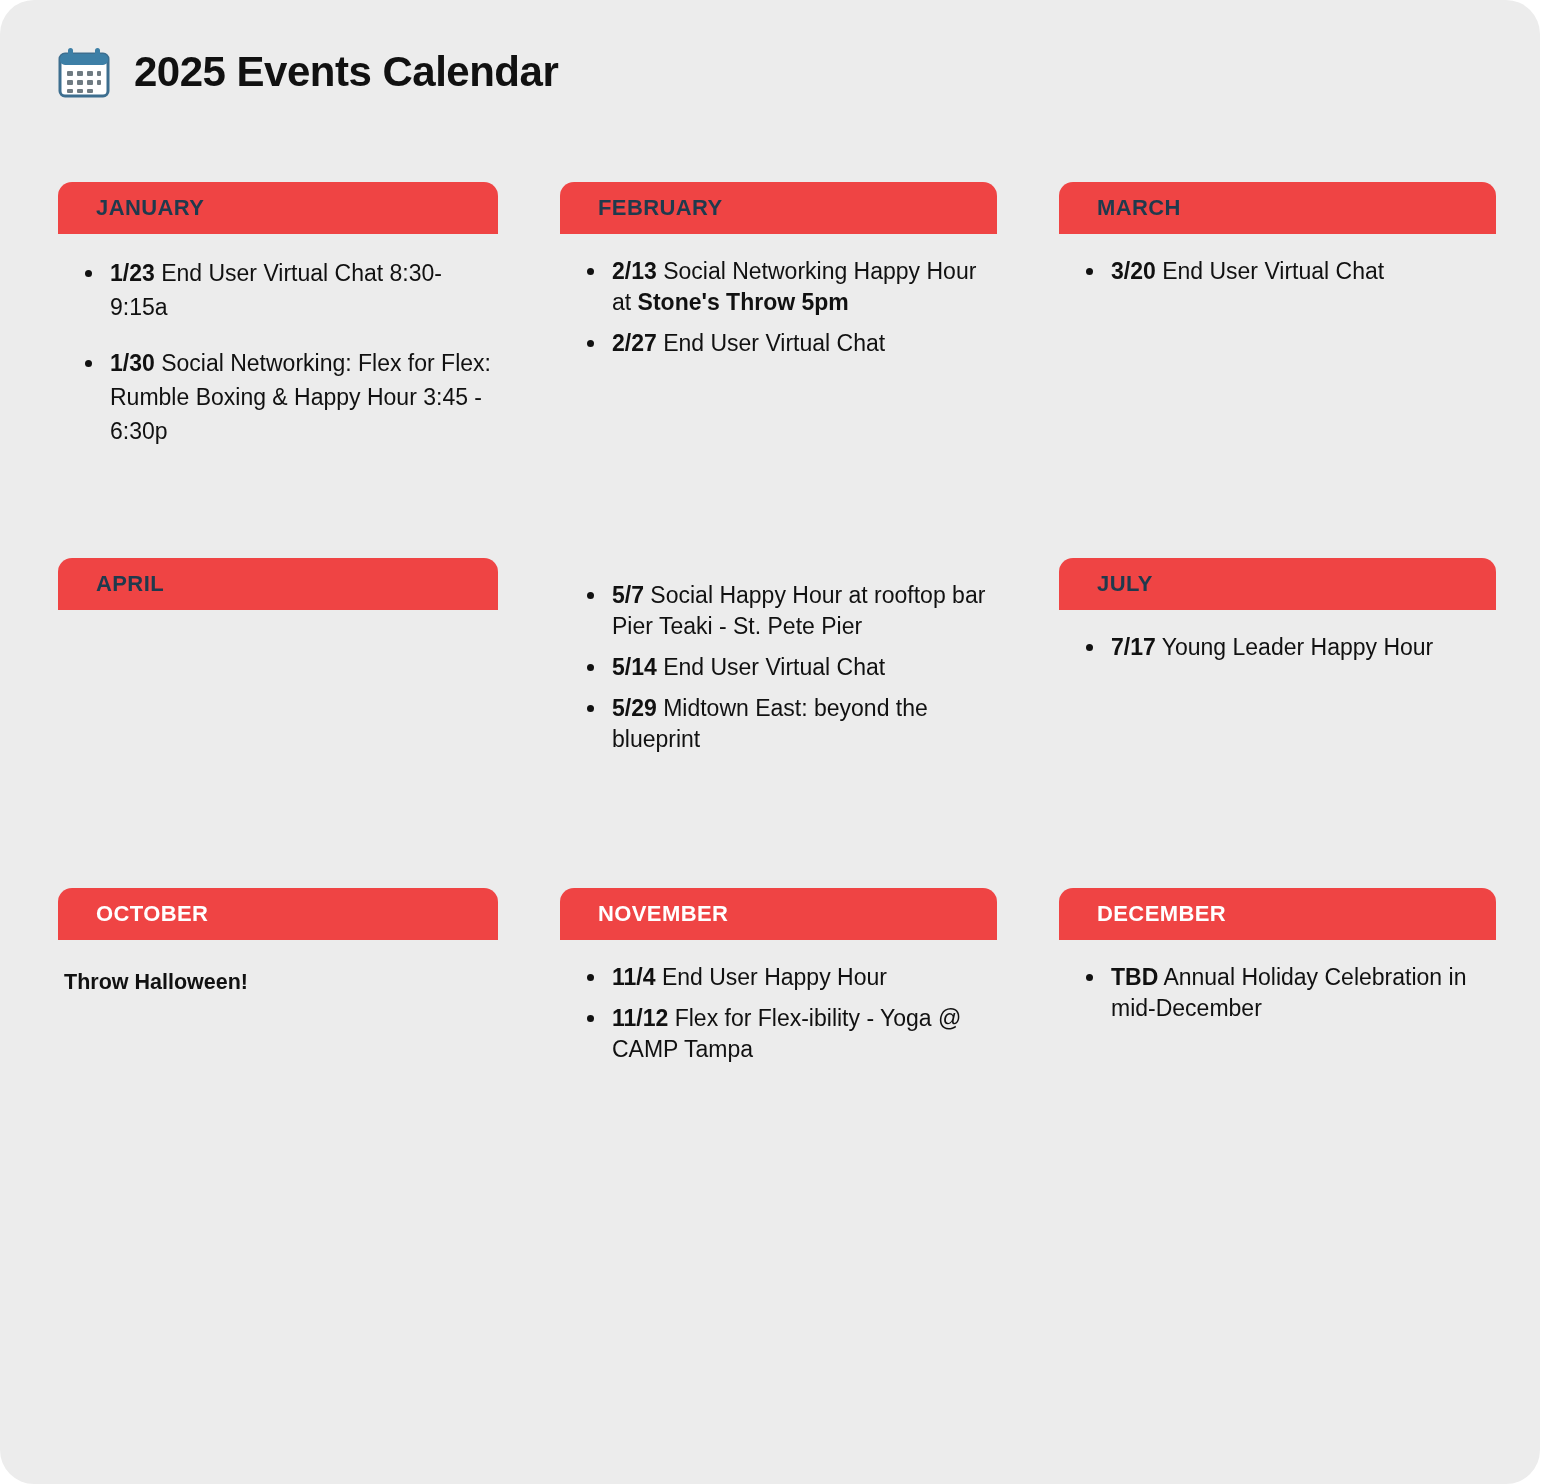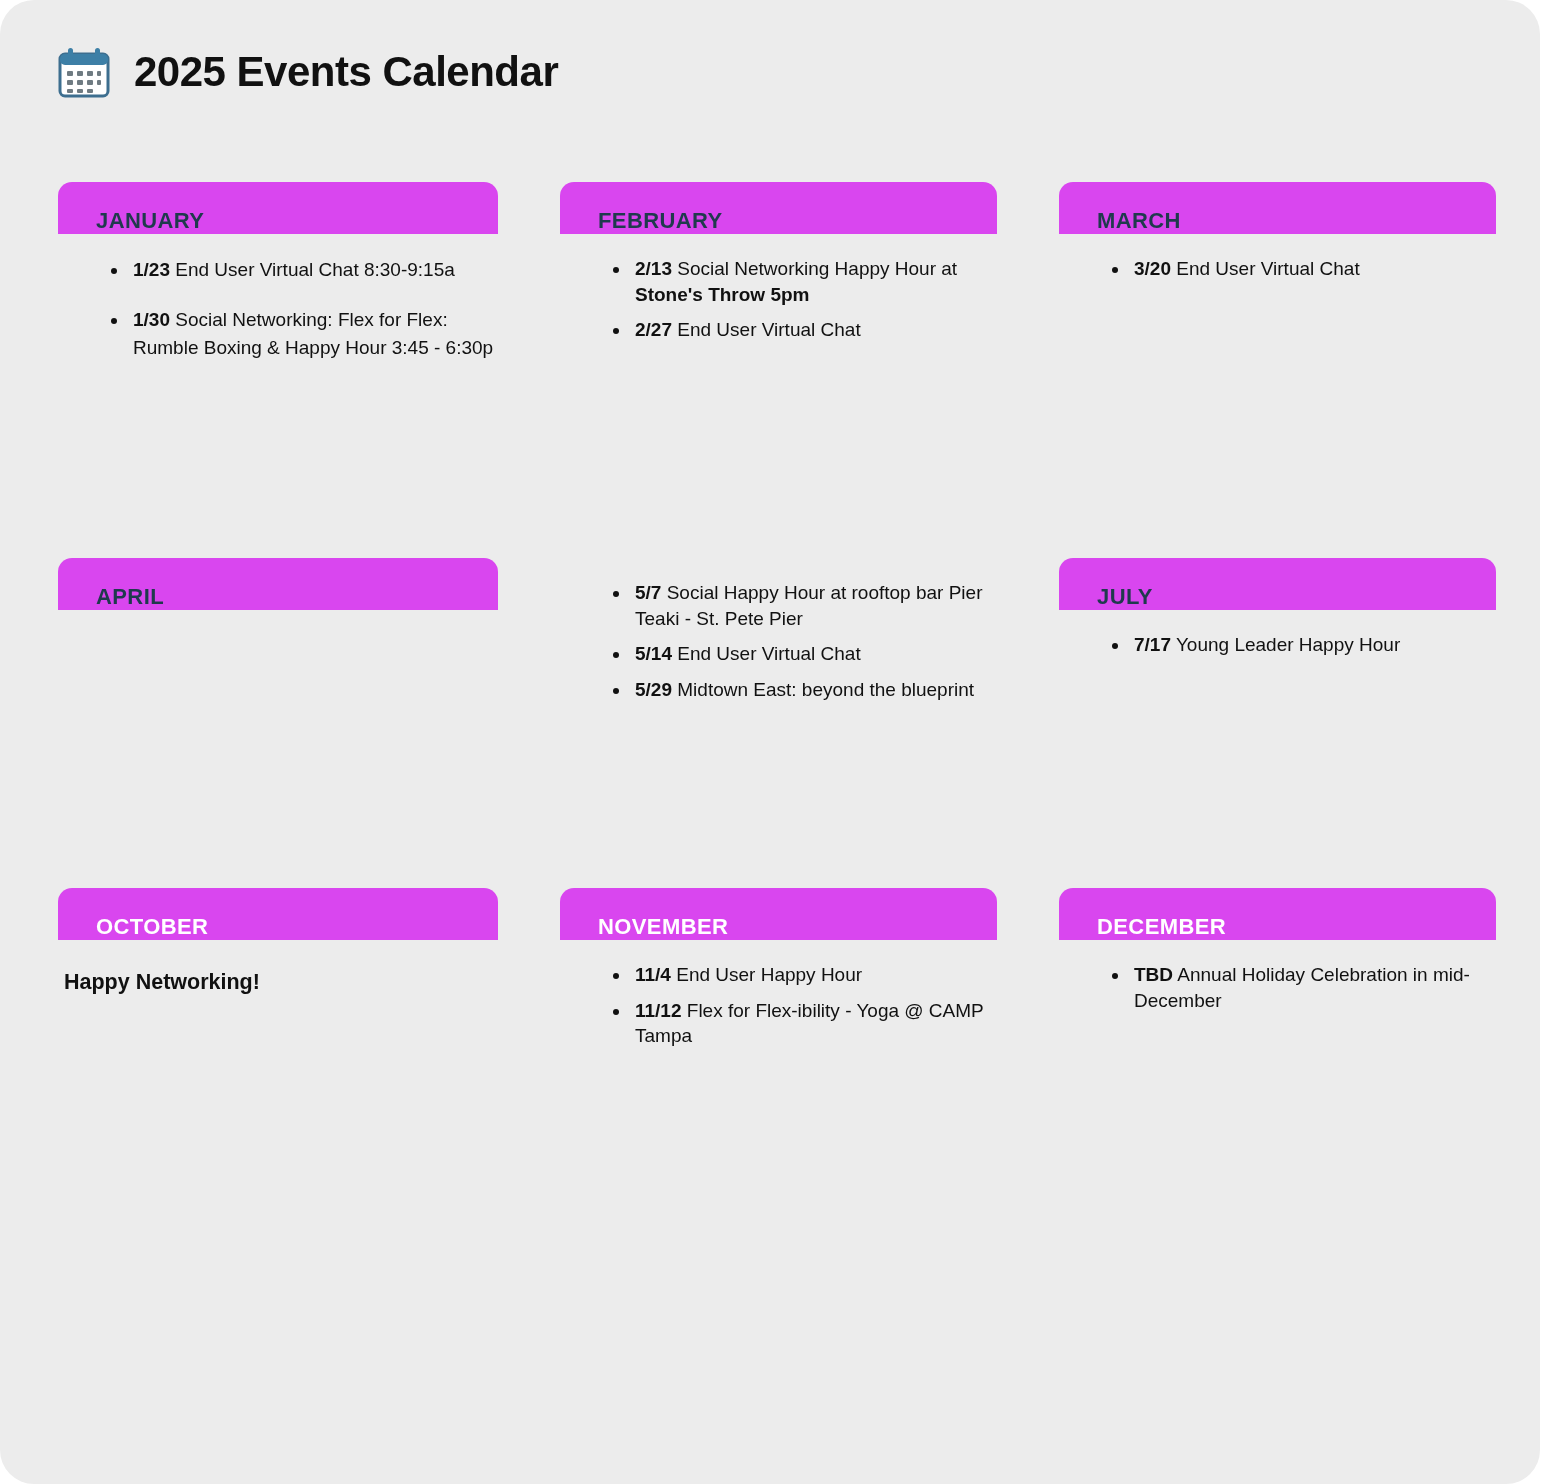--- a/index.html
+++ b/index.html
@@ -51,47 +51,46 @@
     width: 1440px;
     display: grid;
     grid-template-columns: 440px 437px 437px;
     column-gap: 62px;
     grid-template-rows: 376px 330px 278px auto;
   }
   .month-card {
     position: relative;
   }
   .month-head {
-    background: #d946ef;
+    background: #ef4444;
     border-radius: 14px 14px 0 0;
     height: 52px;
     display: flex;
-    align-items: flex-end;
+    align-items: center;
     padding-left: 38px;
     box-sizing: border-box;
   }
   .month-head.dark-label .month-name { color: #1f3a4d; }
   .month-name {
     color: #ffffff;
     font-size: 22px;
     font-weight: bold;
     letter-spacing: 0.4px;
   }
   ul.events {
     list-style: disc;
     margin: 22px 0 0 0;
     padding-left: 48px;
     color: #111111;
   }
   ul.events li {
-    font-size: 19px;
+    font-size: 23px;
     line-height: 1.35;
     margin-bottom: 10px;
     padding-left: 4px;
-    margin-left: 23px;
   }
   ul.events.loose li { margin-bottom: 22px; line-height: 1.48; }
   ul.events li b { font-weight: bold; }
   .plain-note {
     margin: 30px 0 0 6px;
     font-size: 21.5px;
     font-weight: bold;
     color: #111111;
   }
 </style>
@@ -169,21 +168,21 @@
           <span class="month-name">JULY</span>
         </div>
         <ul class="events">
           <li><b>7/17</b><span>  Young Leader Happy Hour</span></li>
         </ul>
       </div>
       <div class="month-card">
         <div class="month-head">
           <span class="month-name">OCTOBER</span>
         </div>
-        <div class="plain-note">Happy Networking!</div>
+        <div class="plain-note">Throw Halloween!</div>
       </div>
       <div class="month-card">
         <div class="month-head">
           <span class="month-name">NOVEMBER</span>
         </div>
         <ul class="events">
           <li><b>11/4</b><span> End User Happy Hour</span></li>
           <li><b>11/12</b><span> Flex for Flex-ibility - Yoga @ CAMP Tampa</span></li>
         </ul>
       </div>

